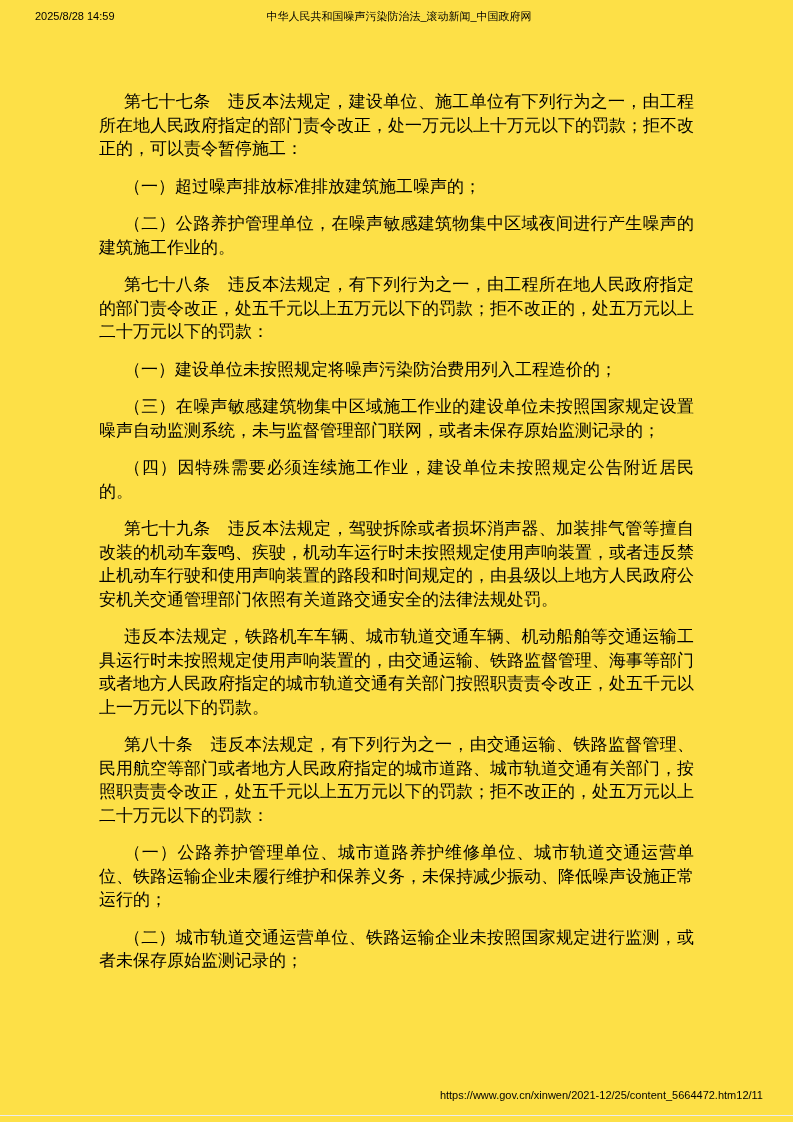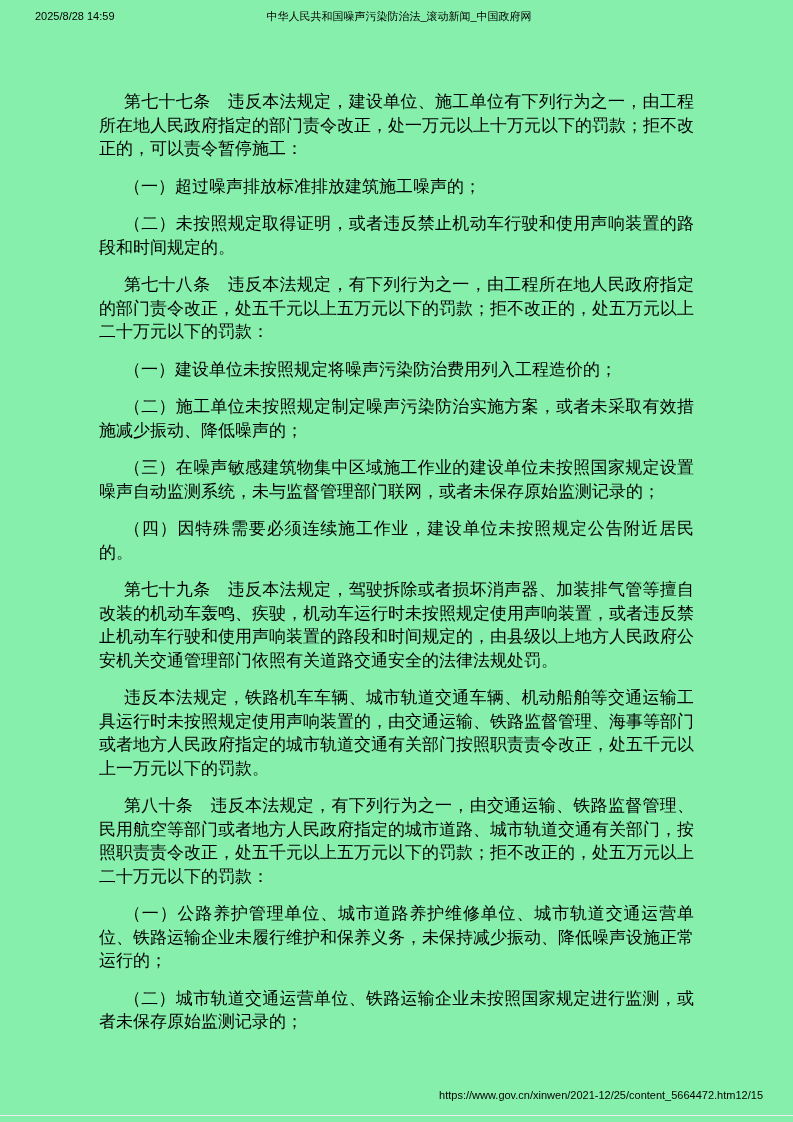--- a/index.html
+++ b/index.html
@@ -11,21 +11,21 @@
   body {
     width: 793px;
     height: 1122px;
     position: relative;
     font-family: "Liberation Sans", sans-serif;
     color: #000000;
   }
   .sheet {
     position: absolute;
     inset: 0;
-    background: #86efac;
+    background: #fde047;
     overflow: hidden;
     text-decoration: underline;
   }
   
   .sheet::after {
     content: "";
     position: absolute;
     left: 0;
     right: 0;
     bottom: 6px;
@@ -91,31 +91,30 @@
 
   <header class="print-header">
     <span class="left">2025/8/28 14:59</span>
     <span class="mid">中华人民共和国噪声污染防治法_滚动新闻_中国政府网</span>
     <span class="right"></span>
   </header>
 
   <main class="article">
     <p>第七十七条　违反本法规定，建设单位、施工单位有下列行为之一，由工程所在地人民政府指定的部门责令改正，处一万元以上十万元以下的罚款；拒不改正的，可以责令暂停施工：</p>
     <p>（一）超过噪声排放标准排放建筑施工噪声的；</p>
-    <p>（二）未按照规定取得证明，或者违反禁止机动车行驶和使用声响装置的路段和时间规定的。</p>
+    <p>（二）公路养护管理单位，在噪声敏感建筑物集中区域夜间进行产生噪声的建筑施工作业的。</p>
     <p>第七十八条　违反本法规定，有下列行为之一，由工程所在地人民政府指定的部门责令改正，处五千元以上五万元以下的罚款；拒不改正的，处五万元以上二十万元以下的罚款：</p>
     <p>（一）建设单位未按照规定将噪声污染防治费用列入工程造价的；</p>
-    <p>（二）施工单位未按照规定制定噪声污染防治实施方案，或者未采取有效措施减少振动、降低噪声的；</p>
     <p>（三）在噪声敏感建筑物集中区域施工作业的建设单位未按照国家规定设置噪声自动监测系统，未与监督管理部门联网，或者未保存原始监测记录的；</p>
     <p>（四）因特殊需要必须连续施工作业，建设单位未按照规定公告附近居民的。</p>
     <p>第七十九条　违反本法规定，驾驶拆除或者损坏消声器、加装排气管等擅自改装的机动车轰鸣、疾驶，机动车运行时未按照规定使用声响装置，或者违反禁止机动车行驶和使用声响装置的路段和时间规定的，由县级以上地方人民政府公安机关交通管理部门依照有关道路交通安全的法律法规处罚。</p>
     <p>违反本法规定，铁路机车车辆、城市轨道交通车辆、机动船舶等交通运输工具运行时未按照规定使用声响装置的，由交通运输、铁路监督管理、海事等部门或者地方人民政府指定的城市轨道交通有关部门按照职责责令改正，处五千元以上一万元以下的罚款。</p>
     <p>第八十条　违反本法规定，有下列行为之一，由交通运输、铁路监督管理、民用航空等部门或者地方人民政府指定的城市道路、城市轨道交通有关部门，按照职责责令改正，处五千元以上五万元以下的罚款；拒不改正的，处五万元以上二十万元以下的罚款：</p>
     <p>（一）公路养护管理单位、城市道路养护维修单位、城市轨道交通运营单位、铁路运输企业未履行维护和保养义务，未保持减少振动、降低噪声设施正常运行的；</p>
     <p>（二）城市轨道交通运营单位、铁路运输企业未按照国家规定进行监测，或者未保存原始监测记录的；</p>
   </main>
 
   <footer class="print-footer">
     <span>https://www.gov.cn/xinwen/2021-12/25/content_5664472.htm</span>
-    <span>12/15</span>
+    <span>12/11</span>
   </footer>
 
 </div>
 
 </body></html>

